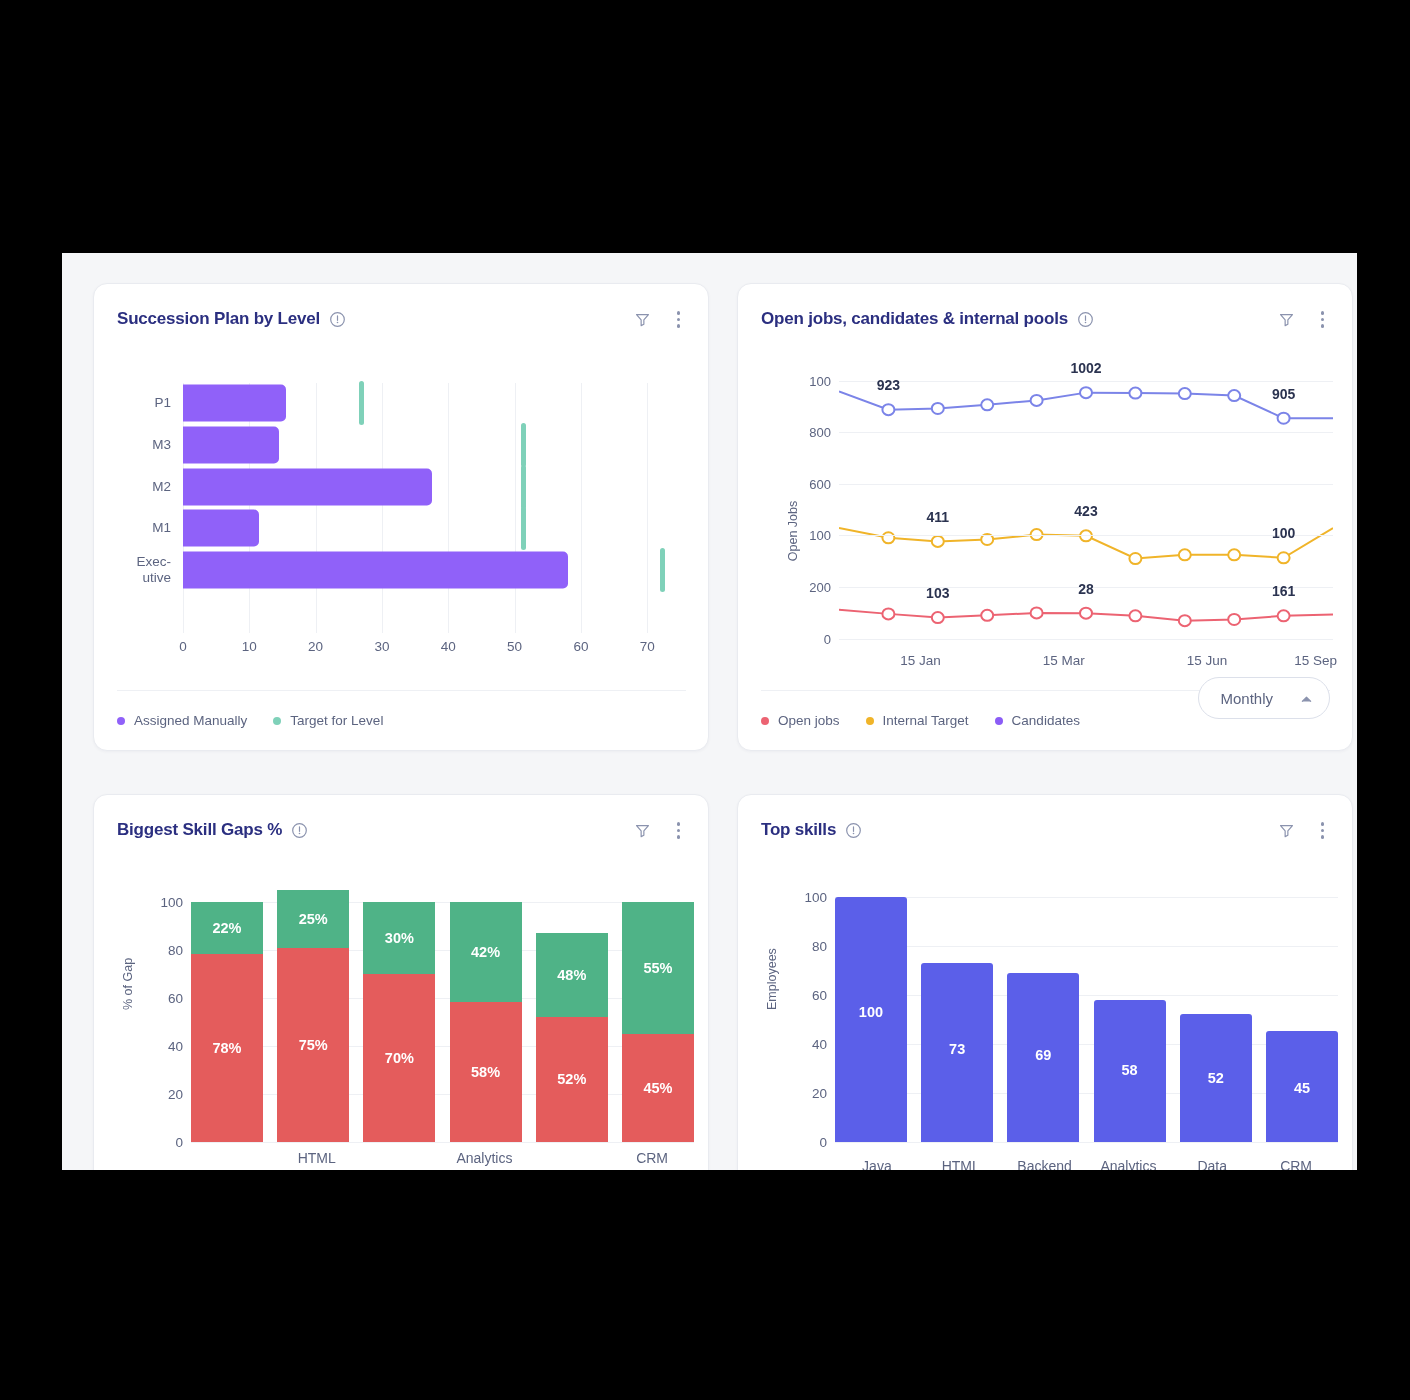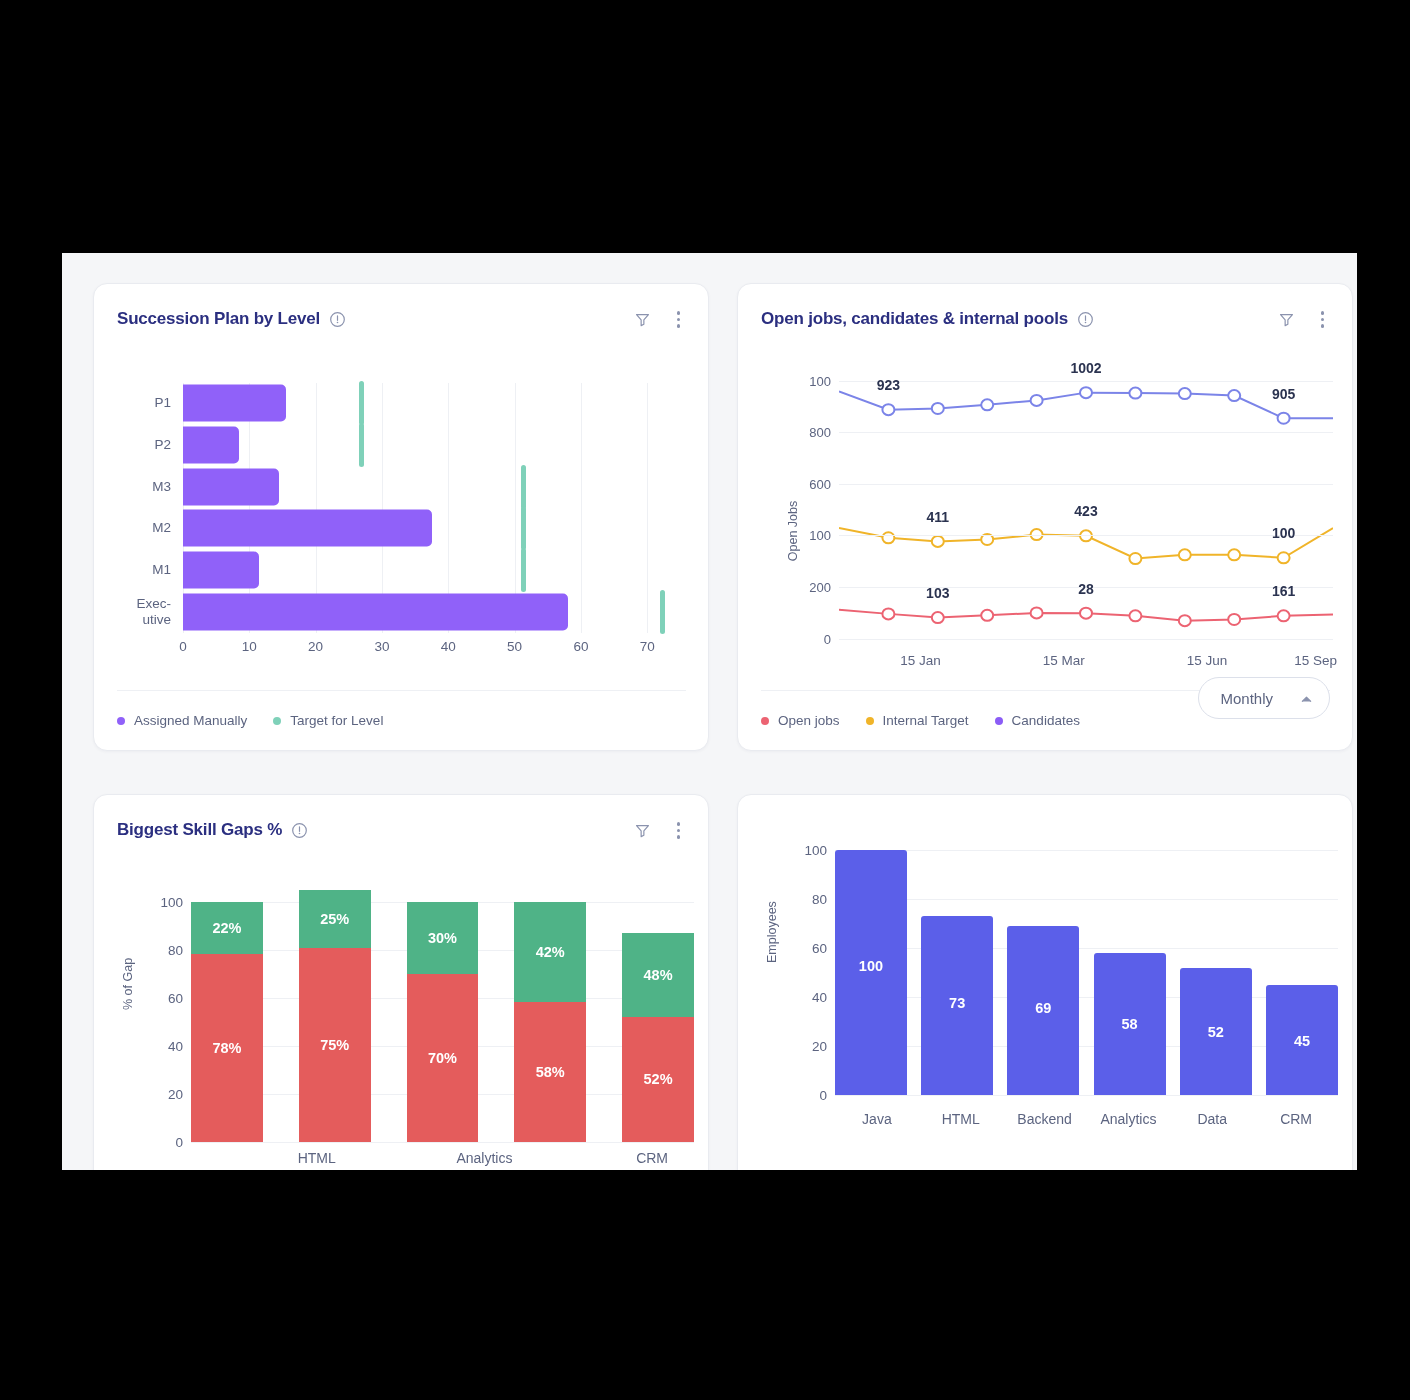--- a/index.html
+++ b/index.html
@@ -209,25 +209,20 @@
                 <span style="left: 132.632px;"></span>
                 <span style="left: 198.947px;"></span>
                 <span style="left: 265.263px;"></span>
                 <span style="left: 331.579px;"></span>
                 <span style="left: 397.895px;"></span>
                 <span style="left: 464.211px;"></span>
               </div>
           <div class="hbar-row">
             <div class="hbar-label">P1</div>
             <div class="hbar-fill" style="width: 102.789px;"></div>
-            <div class="hbar-target" style="left: 175.737px;"></div>
-          </div>
-          <div class="hbar-row">
-            <div class="hbar-label">P2</div>
-            <div class="hbar-fill" style="width: 56.3684px;"></div>
             <div class="hbar-target" style="left: 175.737px;"></div>
           </div>
           <div class="hbar-row">
             <div class="hbar-label">M3</div>
             <div class="hbar-fill" style="width: 96.1579px;"></div>
             <div class="hbar-target" style="left: 338.211px;"></div>
           </div>
           <div class="hbar-row">
             <div class="hbar-label">M2</div>
             <div class="hbar-fill" style="width: 248.684px;"></div>
@@ -450,34 +445,64 @@
                 </div>
               </div>
               <div class="vbar-col">
                 <div class="seg seg-green" style="height: 84px;">
                   <span class="seg-text">48%</span>
                 </div>
                 <div class="seg seg-red" style="height: 124.8px;">
                   <span class="seg-text">52%</span>
                 </div>
               </div>
+              <div class="vbar-col">
+                <div class="seg seg-green" style="height: 132px;">
+                  <span class="seg-text">55%</span>
+                </div>
+                <div class="seg seg-red" style="height: 108px;">
+                  <span class="seg-text">45%</span>
+                </div>
+              </div>
             </div>
         <div class="vbar-xlabels" id="gap-xlabels">
               <span style="left: 8.33333%; top: 26px;">Java</span>
               <span style="left: 25%; top: 8px;">HTML</span>
               <span style="left: 41.6667%; top: 26px;">Backend</span>
               <span style="left: 58.3333%; top: 8px;">Analytics</span>
               <span style="left: 75%; top: 26px;">Data</span>
               <span style="left: 91.6667%; top: 8px;">CRM</span>
             </div>
       </div>
     </div>
   </div>
 
   <div class="card card-short">
+    <div class="card-head">
+      <div class="card-title">Top skills</div>
+      <span class="info-icon">
+        <svg width="17" height="17" viewBox="0 0 20 20">
+              <circle cx="10" cy="10" r="8" fill="none" stroke="#8B93AE" stroke-width="1.4"></circle>
+              <line x1="10" y1="5.8" x2="10" y2="11" stroke="#8B93AE" stroke-width="1.4" stroke-linecap="round"></line>
+              <circle cx="10" cy="13.6" r="0.95" fill="#8B93AE"></circle>
+            </svg>
+      </span>
+      <div class="head-actions">
+        <span class="icon-btn">
+          <svg width="17" height="17" viewBox="0 0 20 20">
+                <path d="M3 4.2h14l-5.4 6.3v5.1l-3.2 1.6v-6.7z" fill="none" stroke="#8B93AE" stroke-width="1.4" stroke-linejoin="round"></path>
+              </svg>
+        </span>
+        <span class="kebab">
+              <i></i>
+              <i></i>
+              <i></i>
+            </span>
+      </div>
+    </div>
     <div class="chart-body">
       <div class="vbar-plot">
         <div class="vbar-ytitle">Employees</div>
         <div class="vbar-yticks" id="top-yticks">
               <span style="top: 252px;">0</span>
               <span style="top: 203.068px;">20</span>
               <span style="top: 154.136px;">40</span>
               <span style="top: 105.204px;">60</span>
               <span style="top: 56.2718px;">80</span>
               <span style="top: 7.33981px;">100</span>

